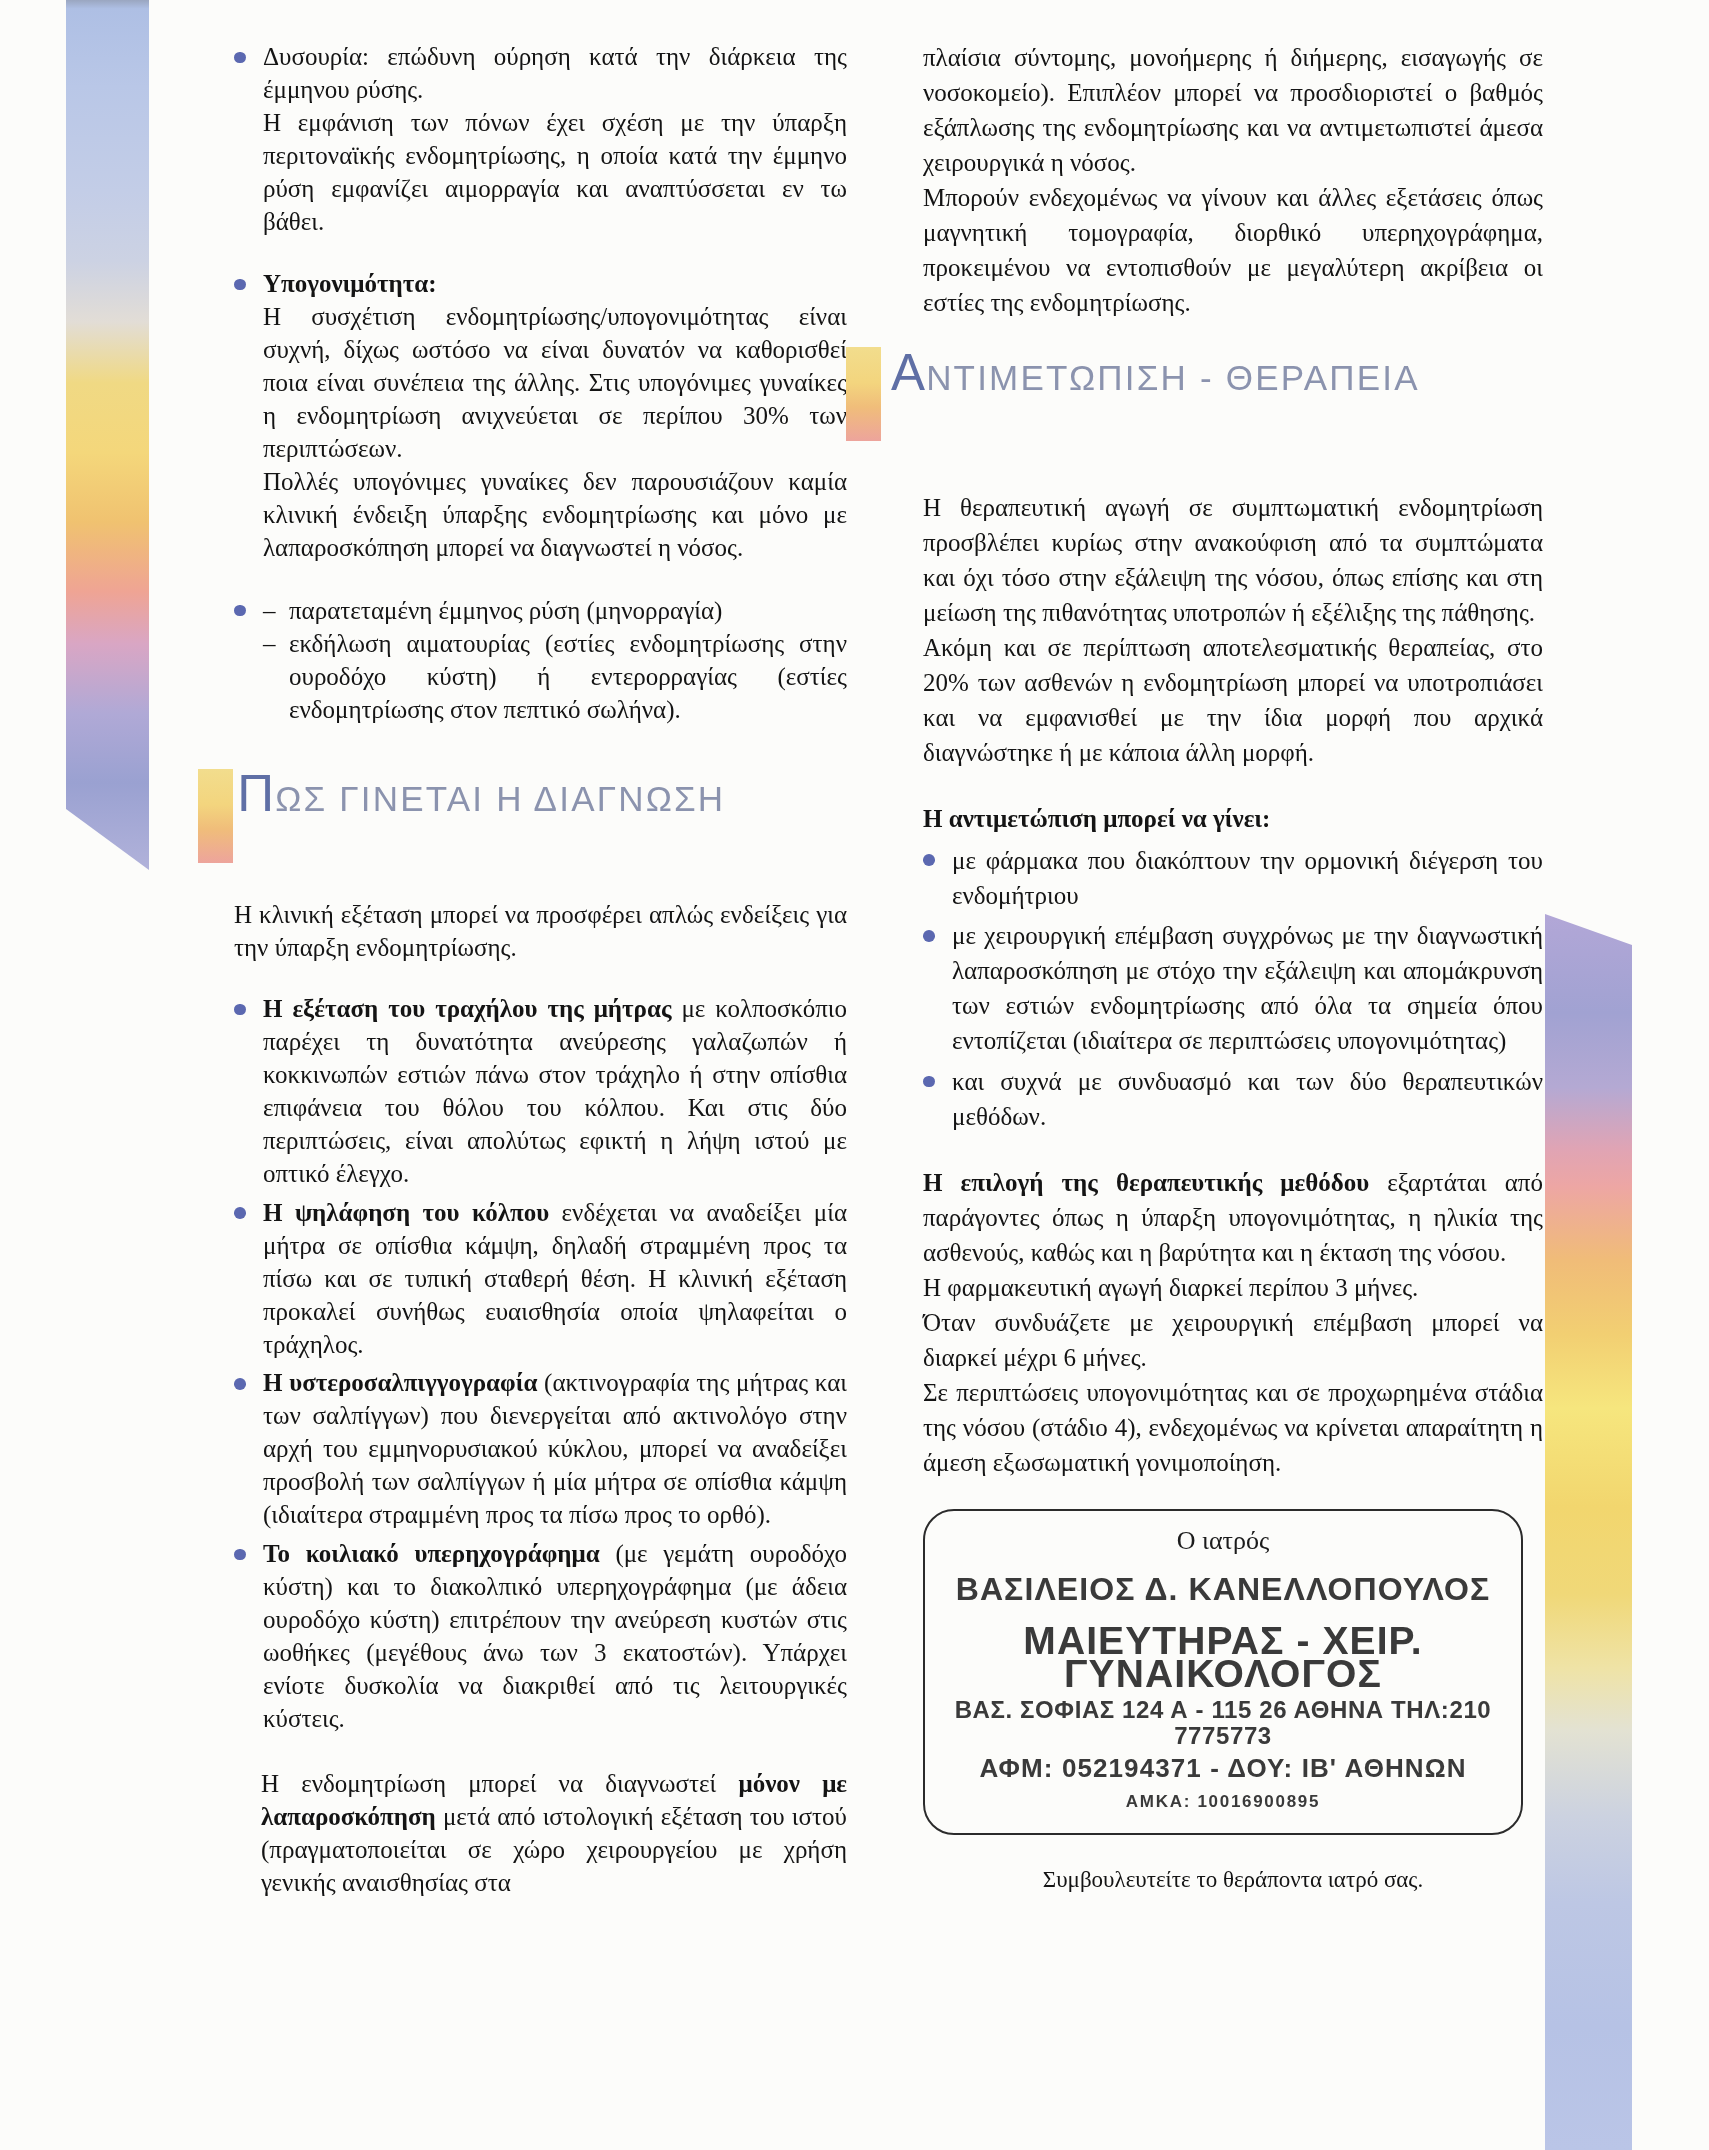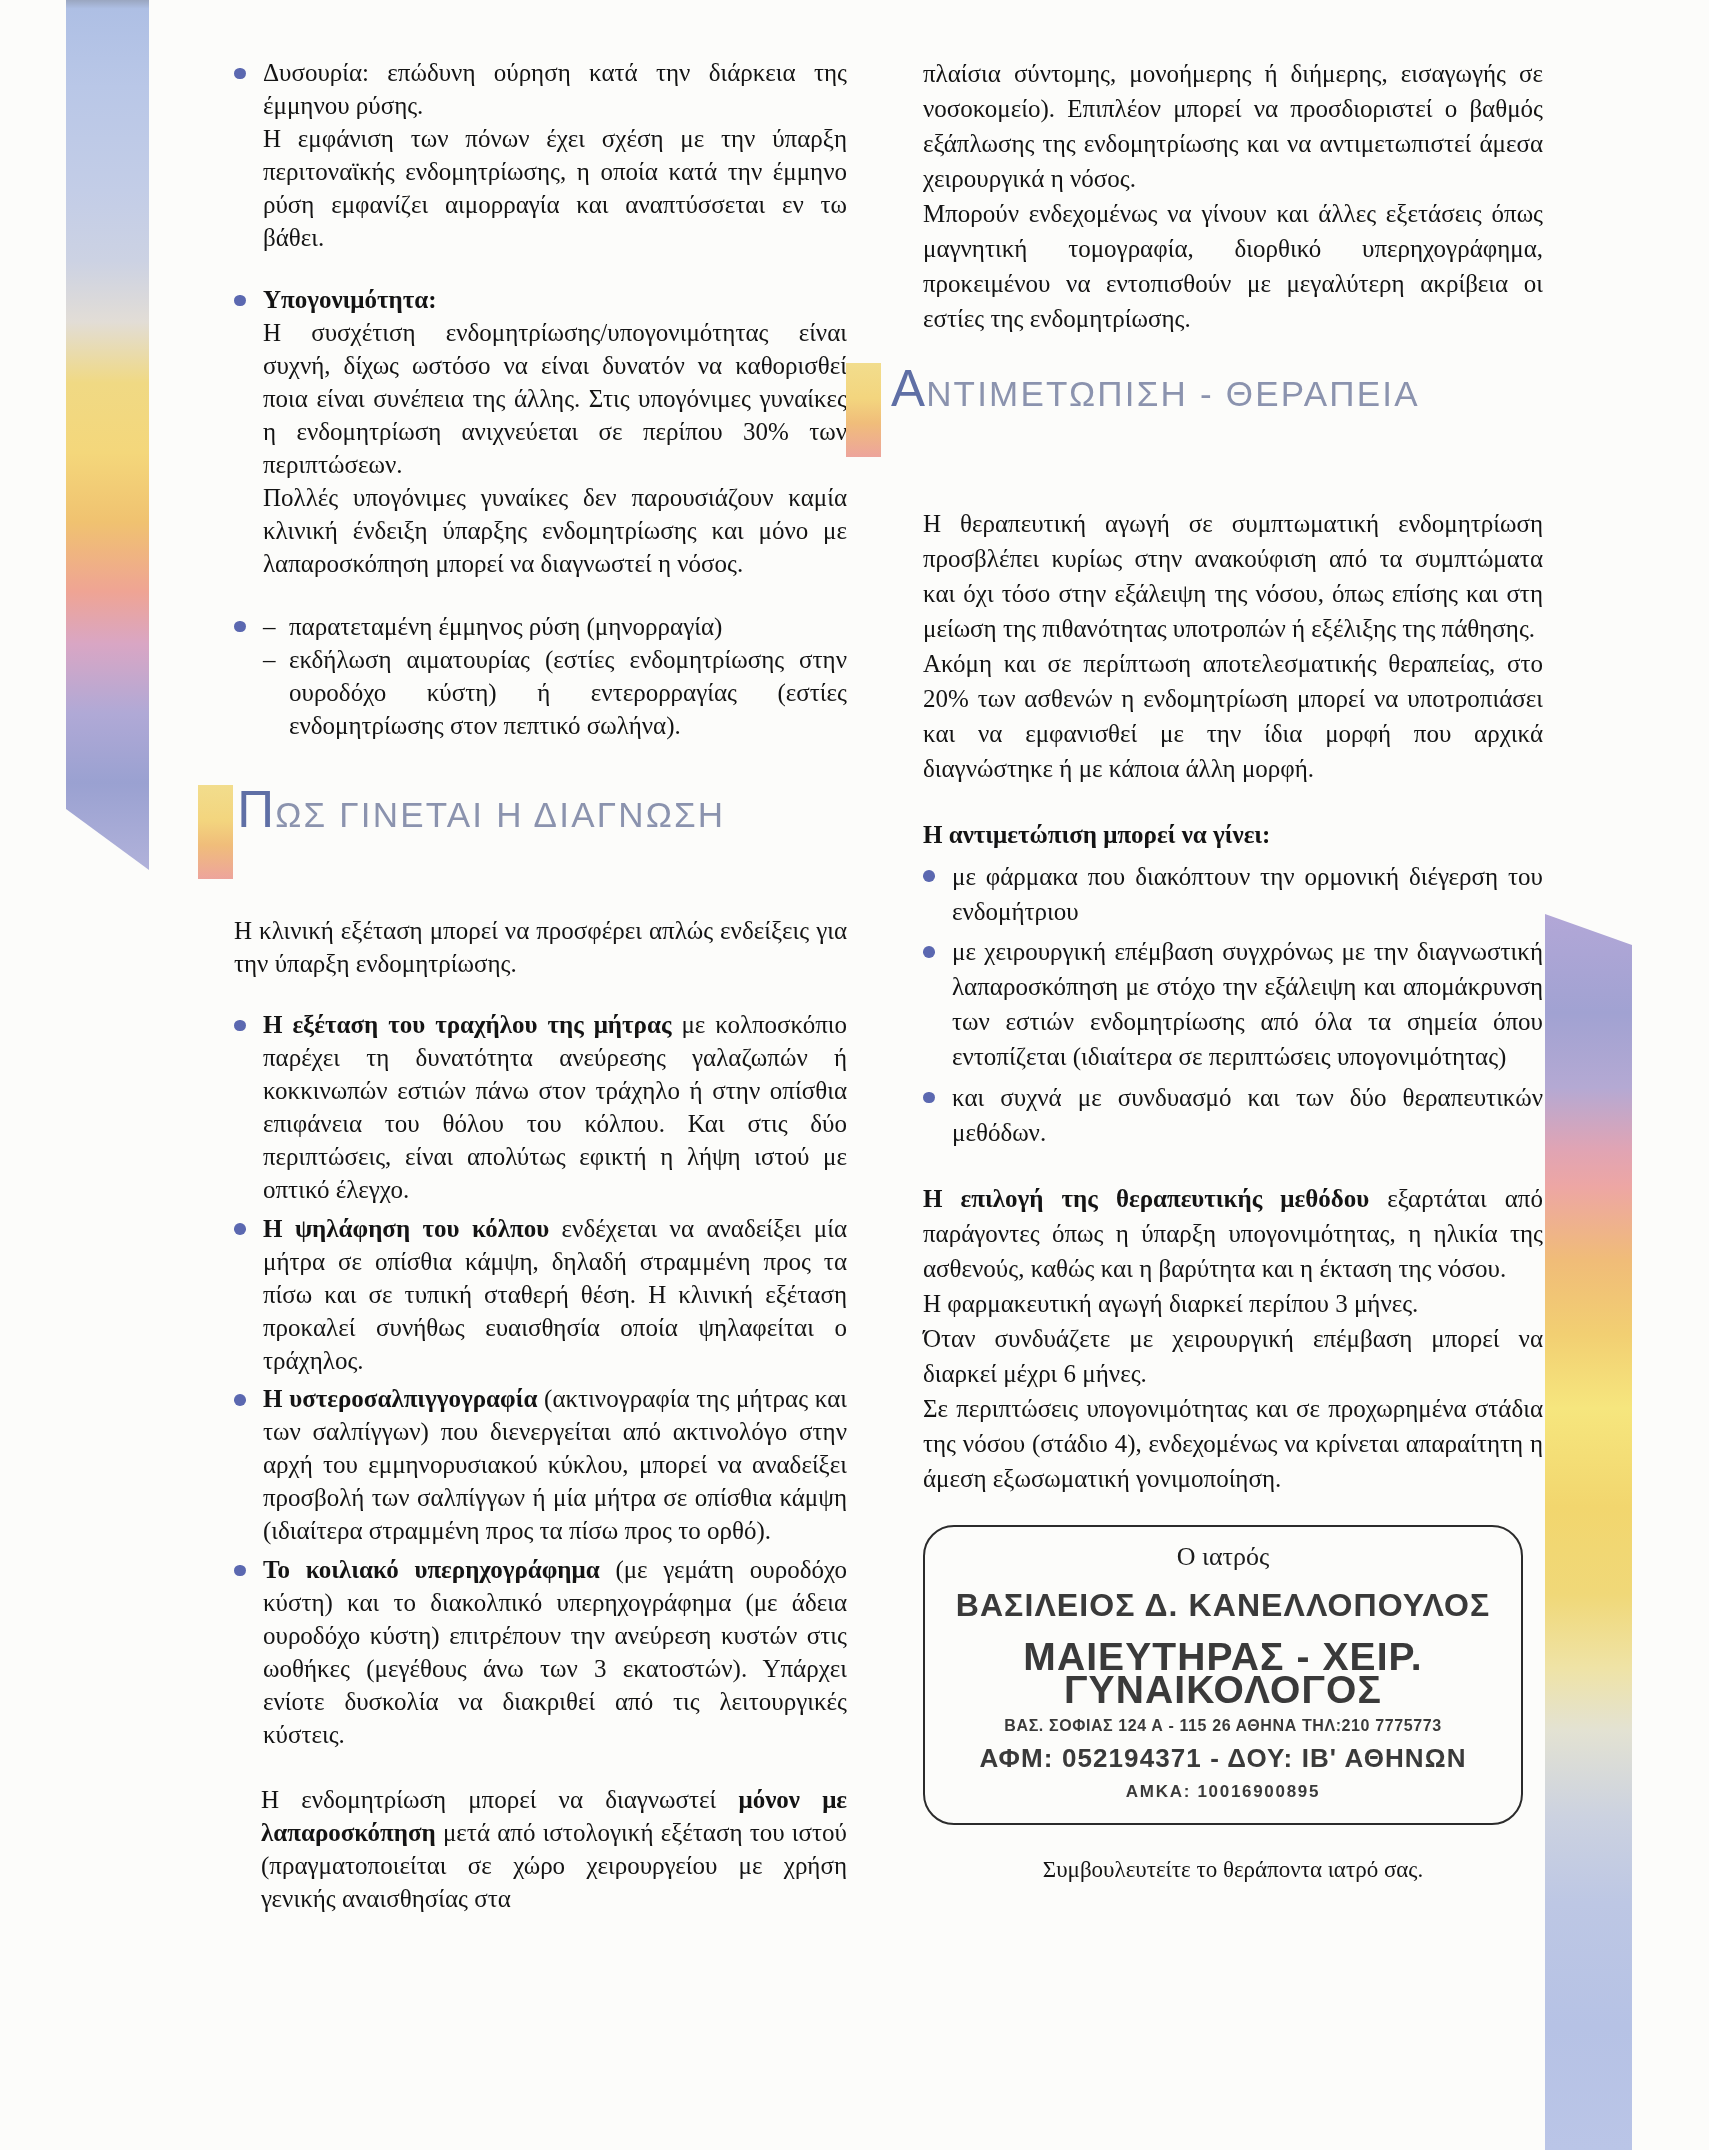--- a/index.html
+++ b/index.html
@@ -22,21 +22,21 @@
   .strip-right {
     position:absolute; left:1545px; top:914px; width:87px; height:1236px;
     clip-path:polygon(0 0,100% 2.5%,100% 100%,0 100%);
     background:linear-gradient(180deg,
       #b2a7d7 0%, #a1a2d2 8%, #b4a9d3 14%, #e0a4b4 19%, #eda6a4 22%,
       #f0bc78 28%, #f2cf72 34%, #f6e67e 40%, #f2d66e 48%, #f0d878 55%,
       #efe3a6 61%, #e3e2d2 66%, #ccd2e0 73%, #bdc7e4 80%, #b6c2e5 90%, #bac5e7 100%);
   }
 
   
-  .col { position:absolute; top:56px; font-size:25px; text-align:justify; }
+  .col { position:absolute; top:40px; font-size:25px; text-align:justify; }
   .col-left  { left:234px;  width:613px; line-height:33px; }
   .col-right { left:923px; width:620px; line-height:35px; }
 
   p { margin:0; }
 
   
   .brow { display:flex; }
   .brow .dotcell { flex:0 0 29px; }
   .dot { display:block; width:11.7px; height:11.7px; border-radius:50%;
          background:#5b68b0; margin-top:11.7px; }
@@ -79,21 +79,21 @@
   .stampbox {
     margin-top:29px; width:600px; min-height:256px; box-sizing:border-box;
     border:2.2px solid #2b2b2b; border-radius:31px;
     padding:14.5px 11px 16.7px 11px; text-align:center;
   }
   .doctor-label { font-size:26px; line-height:31px; color:#1c1c1c;text-align:center; }
   .stamp-lines { margin-top:14.5px; font-family:"Liberation Sans", sans-serif;
                  font-weight:bold; color:#3a3a3a; }
   .st-name      { font-size:32px; line-height:36px; letter-spacing:1.1px; }
   .st-specialty { font-size:39px; line-height:33px; letter-spacing:1.1px; margin-top:17px;text-align:center; }
-  .st-address   { font-size:16px; line-height:26px; letter-spacing:0.6px; margin-top:6.7px; }
+  .st-address   { font-size:24px; line-height:26px; letter-spacing:0.6px; margin-top:6.7px; }
   .st-afm       { font-size:26px; line-height:31px; letter-spacing:1.1px; margin-top:4.5px; }
   .st-amka      { font-size:17px; line-height:29px; letter-spacing:1.7px; margin-top:3.3px; }
 
   .footer-note { margin-top:31px; text-align:center; font-size:23px; line-height:28px; }
 </style>
 </head>
 <body>
 
 <div class="page">
 

